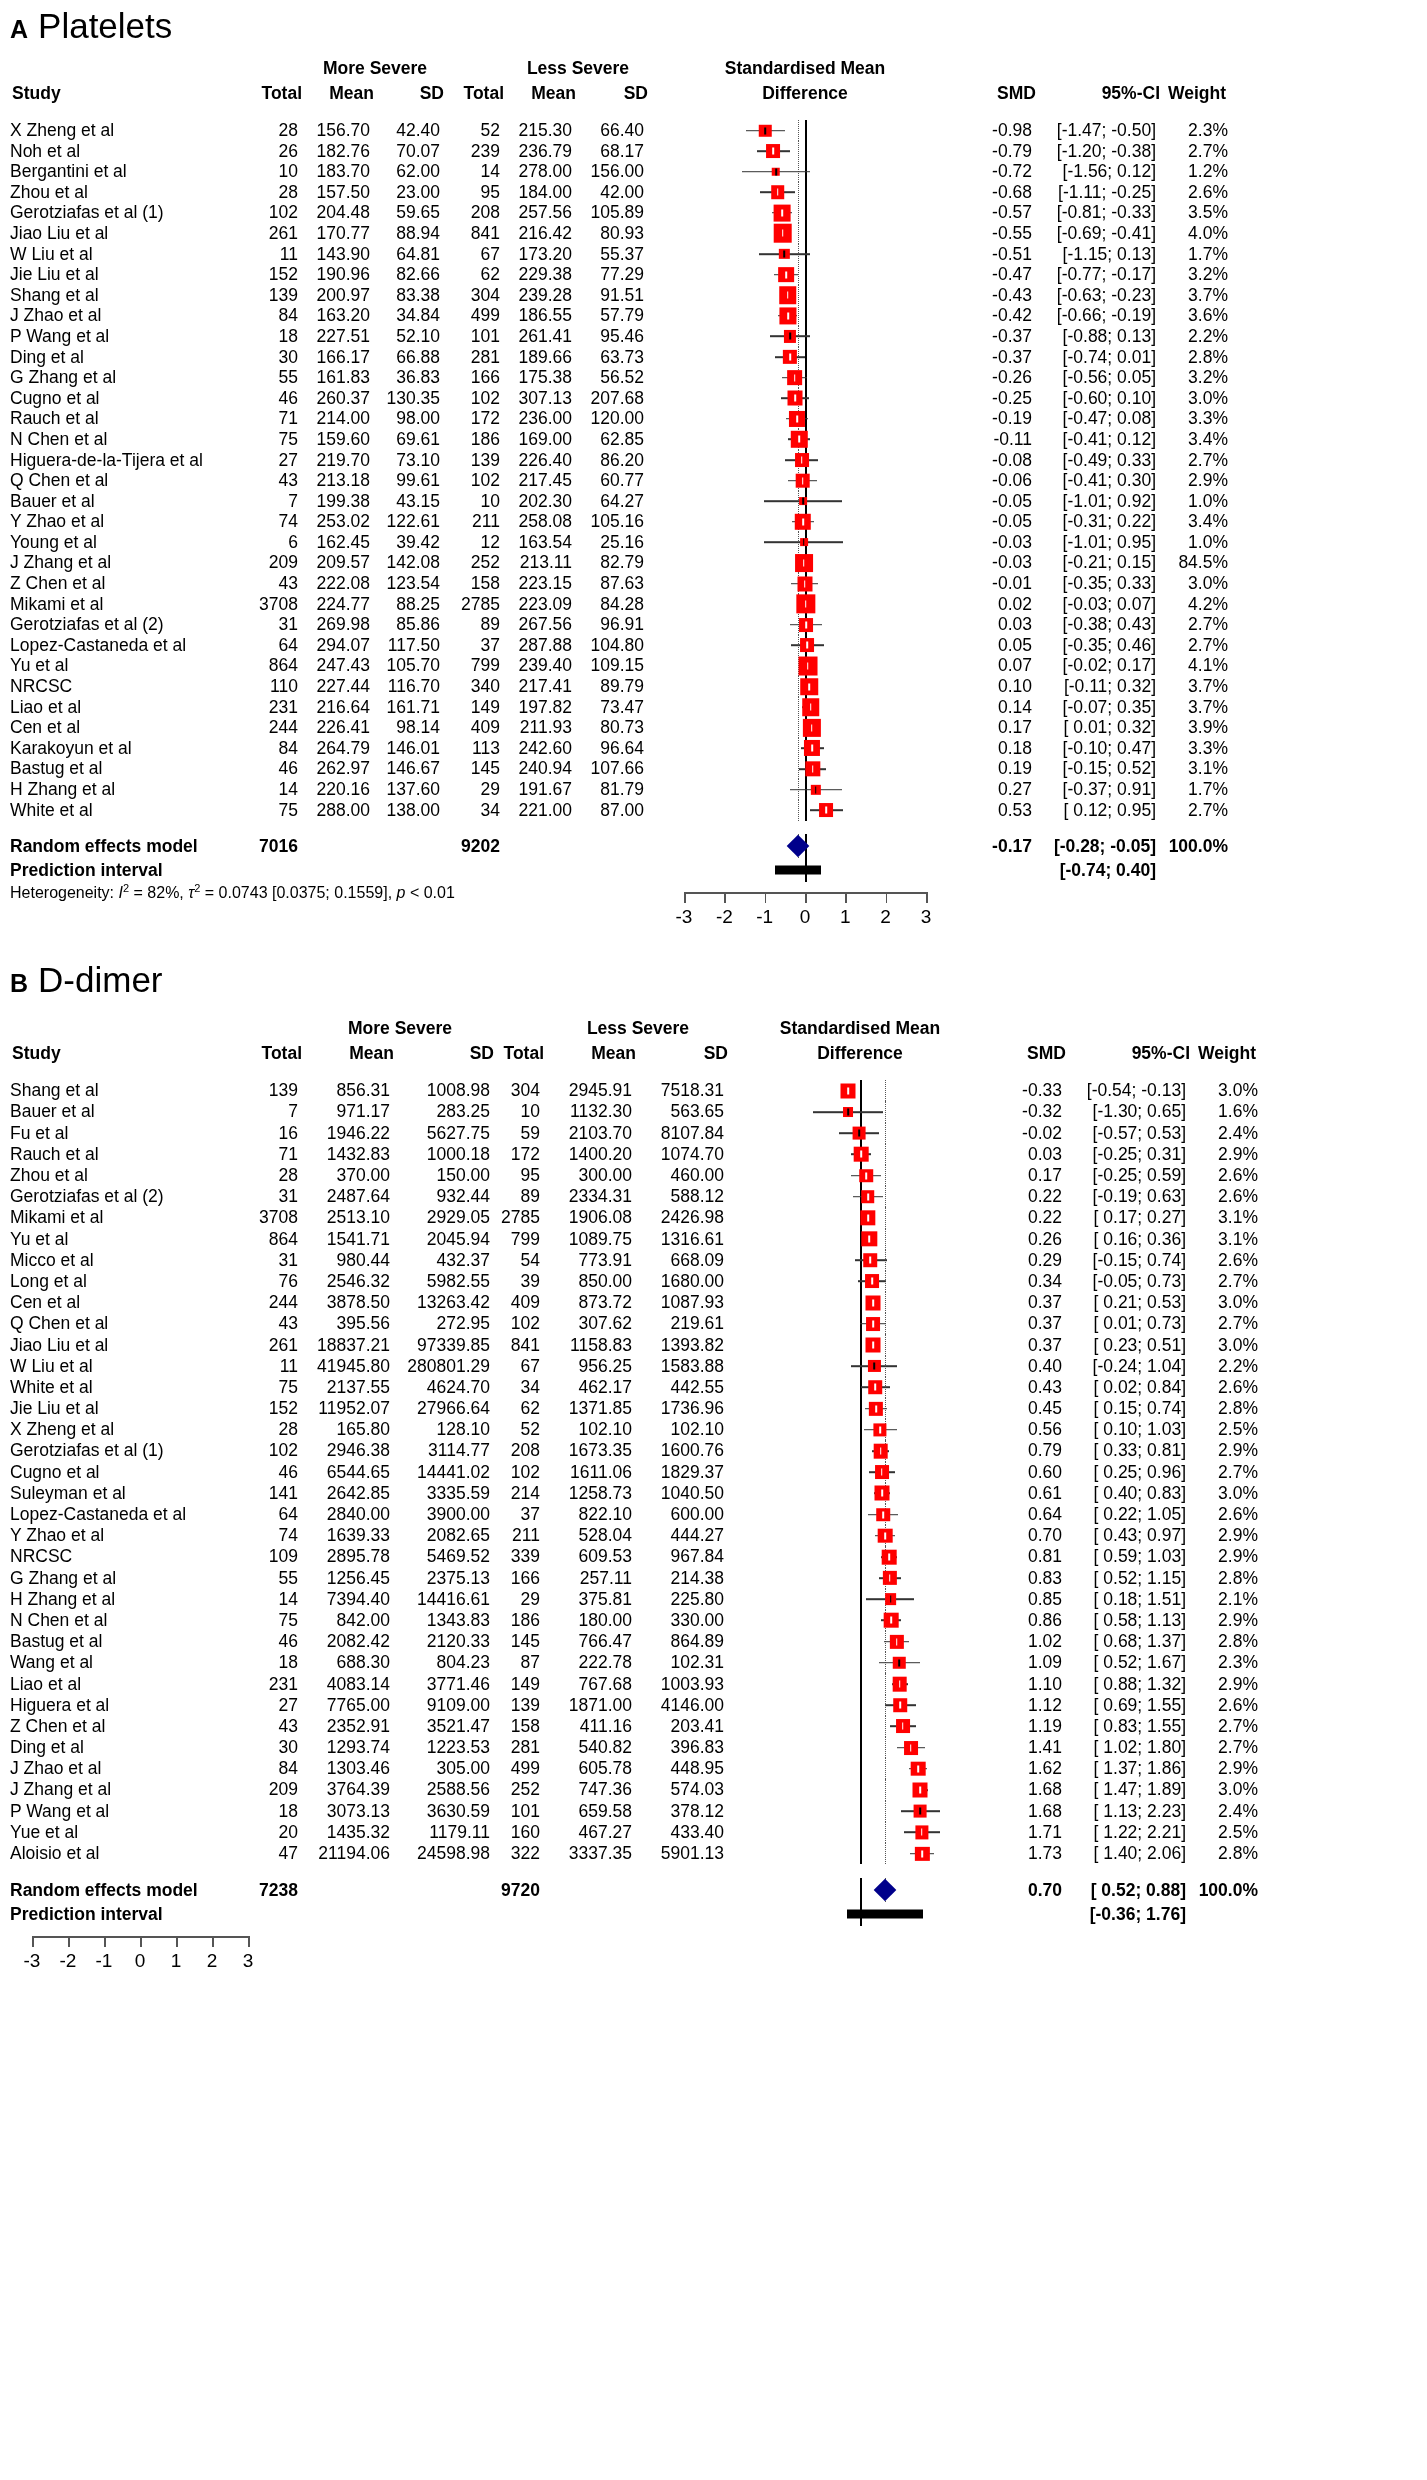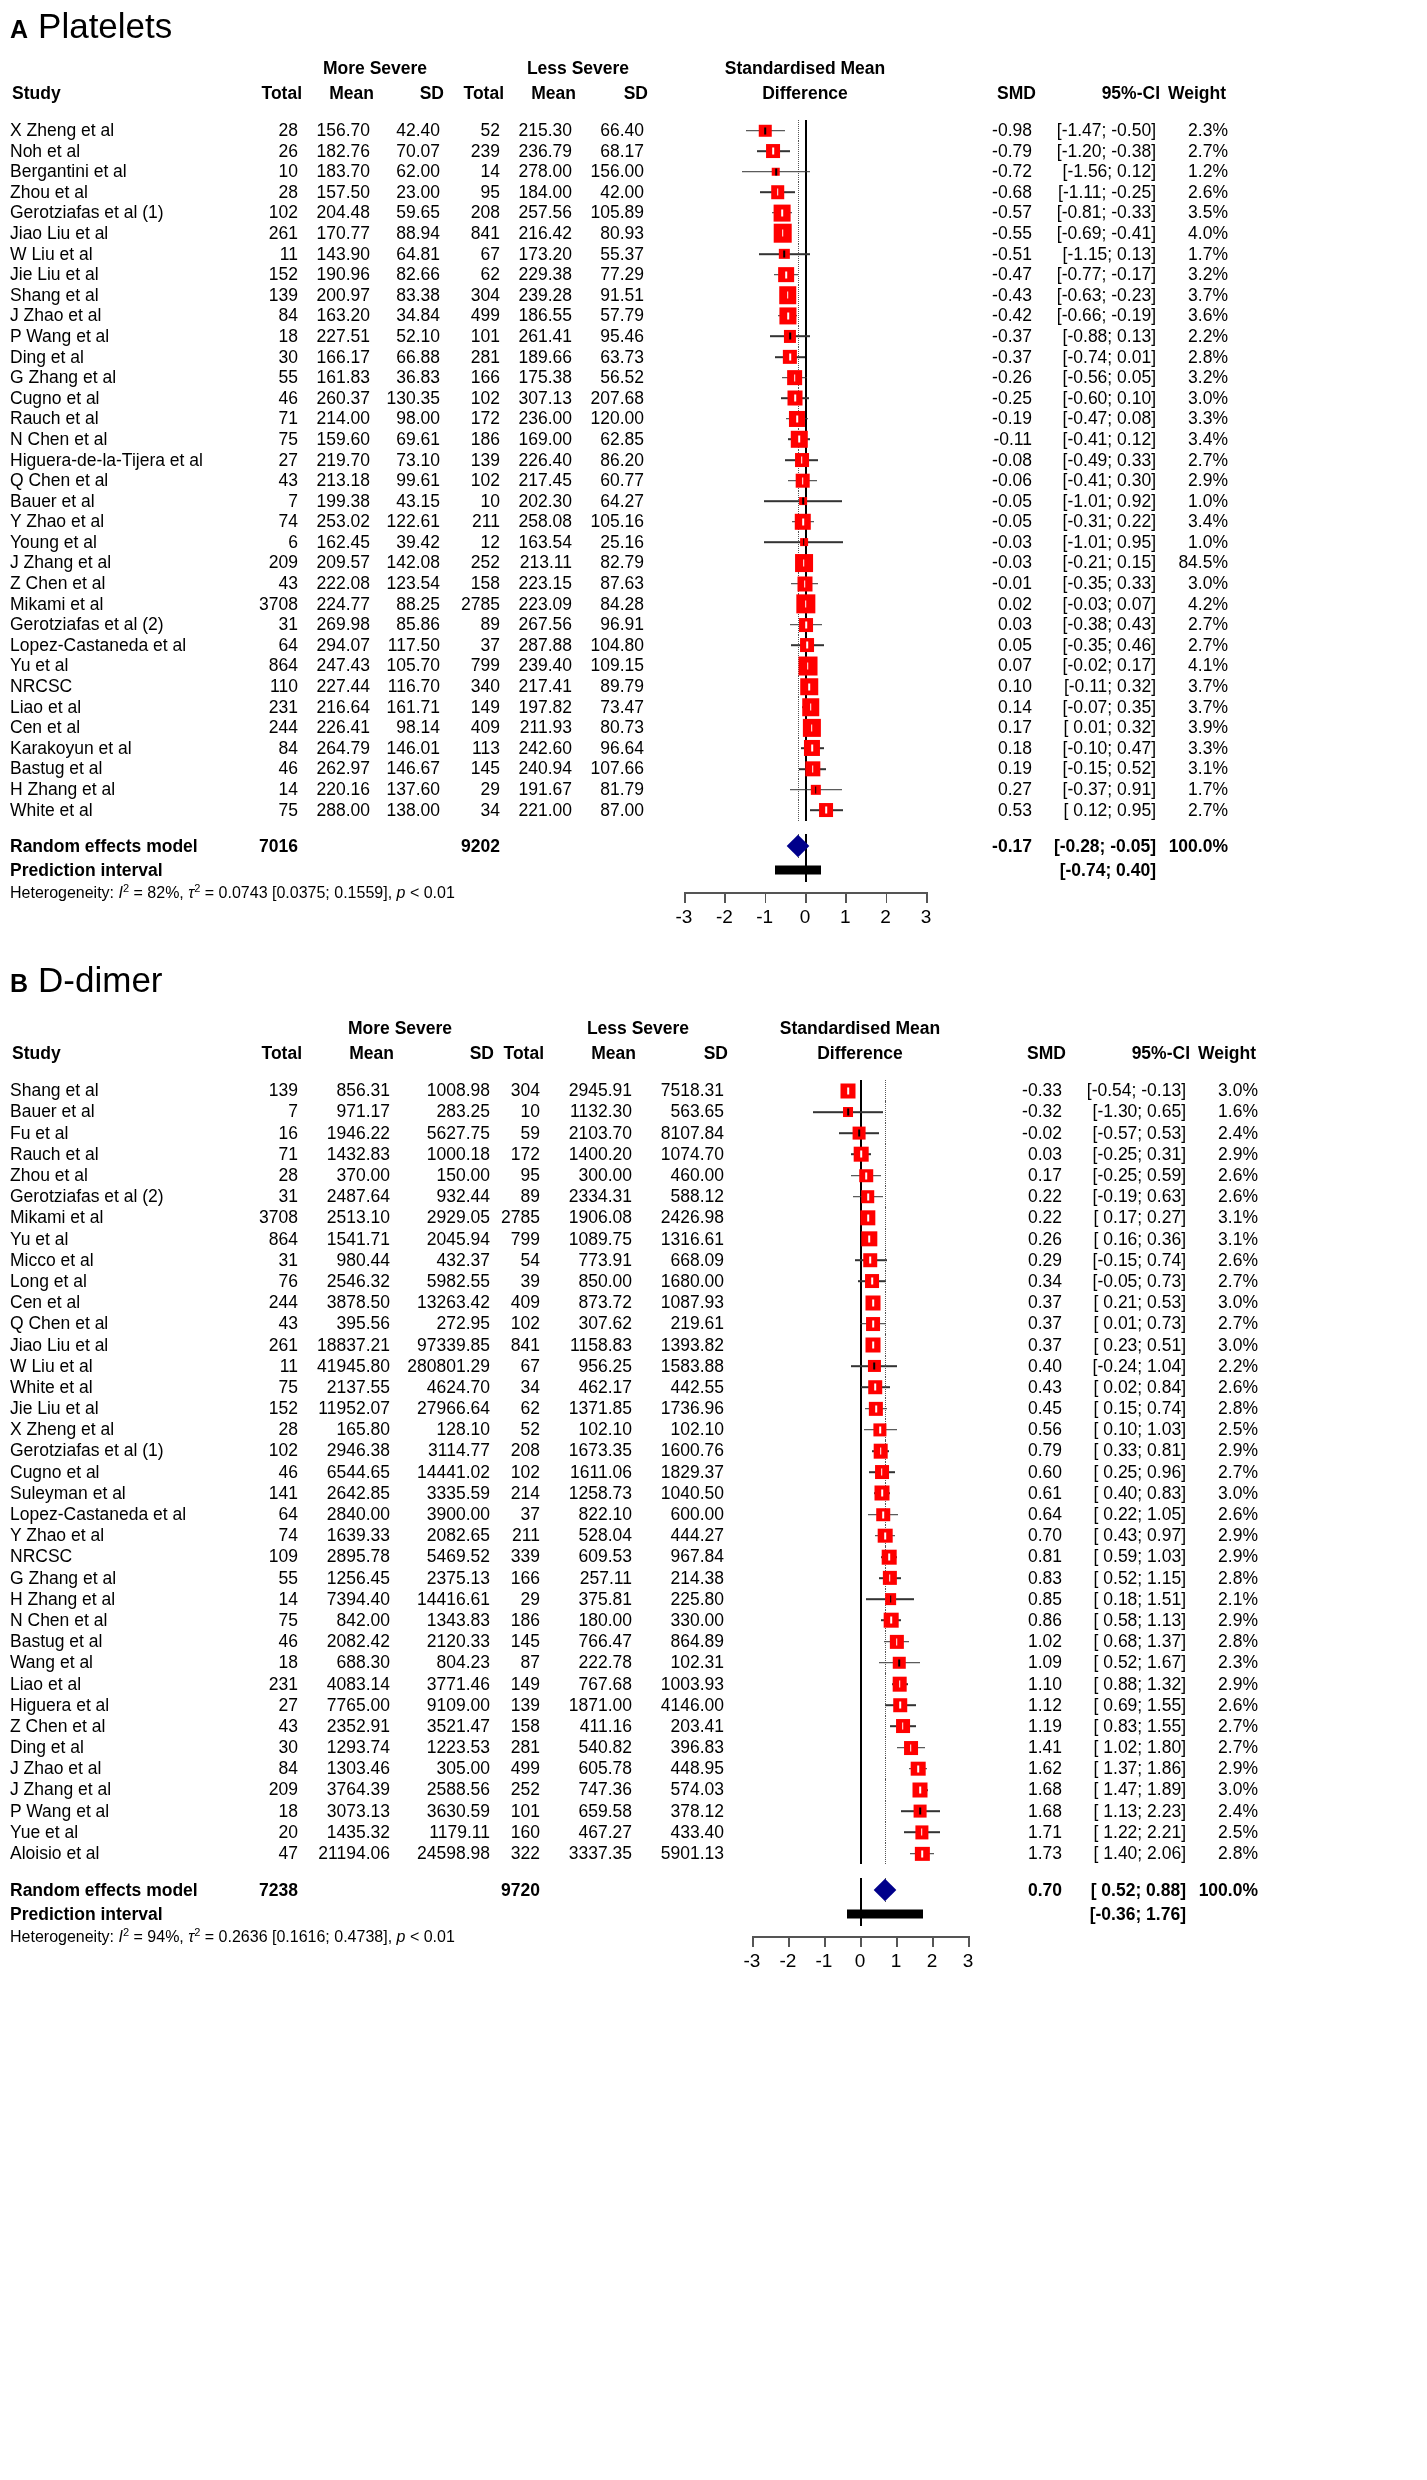--- a/index.html
+++ b/index.html
@@ -1569,21 +1569,20 @@
           <div class="c"></div>
     <div class="plotcell">
       <div class="zeroline" style="left:130px"></div>
       <div class="predbar" style="left:117.04px;width:76.32000000000001px"></div>
     </div>
     <div class="c"></div>
     <div class="c right cellpad">[-0.36;  1.76]</div>
     <div class="c right"></div>
   </div>
         <div class="grid gridcolsB" style="align-items:start">
-    <div class="het" style="grid-column:span 7;white-space:nowrap">Heterogeneity: <i>I</i><sup>2</sup> = 94%, <i>τ</i><sup>2</sup> = 0.2636 [0.1616; 0.4738], <i>p</i> &lt; 0.01</div>
     <div class="axis-wrap">
       <div class="axisline" style="left:22px;width:216px"></div>
             <div class="axistick" style="left:22px"></div>
             <div class="axislbl" style="left:22px">-3</div>
             <div class="axistick" style="left:58px"></div>
             <div class="axislbl" style="left:58px">-2</div>
             <div class="axistick" style="left:94px"></div>
             <div class="axislbl" style="left:94px">-1</div>
             <div class="axistick" style="left:130px"></div>
             <div class="axislbl" style="left:130px">0</div>

